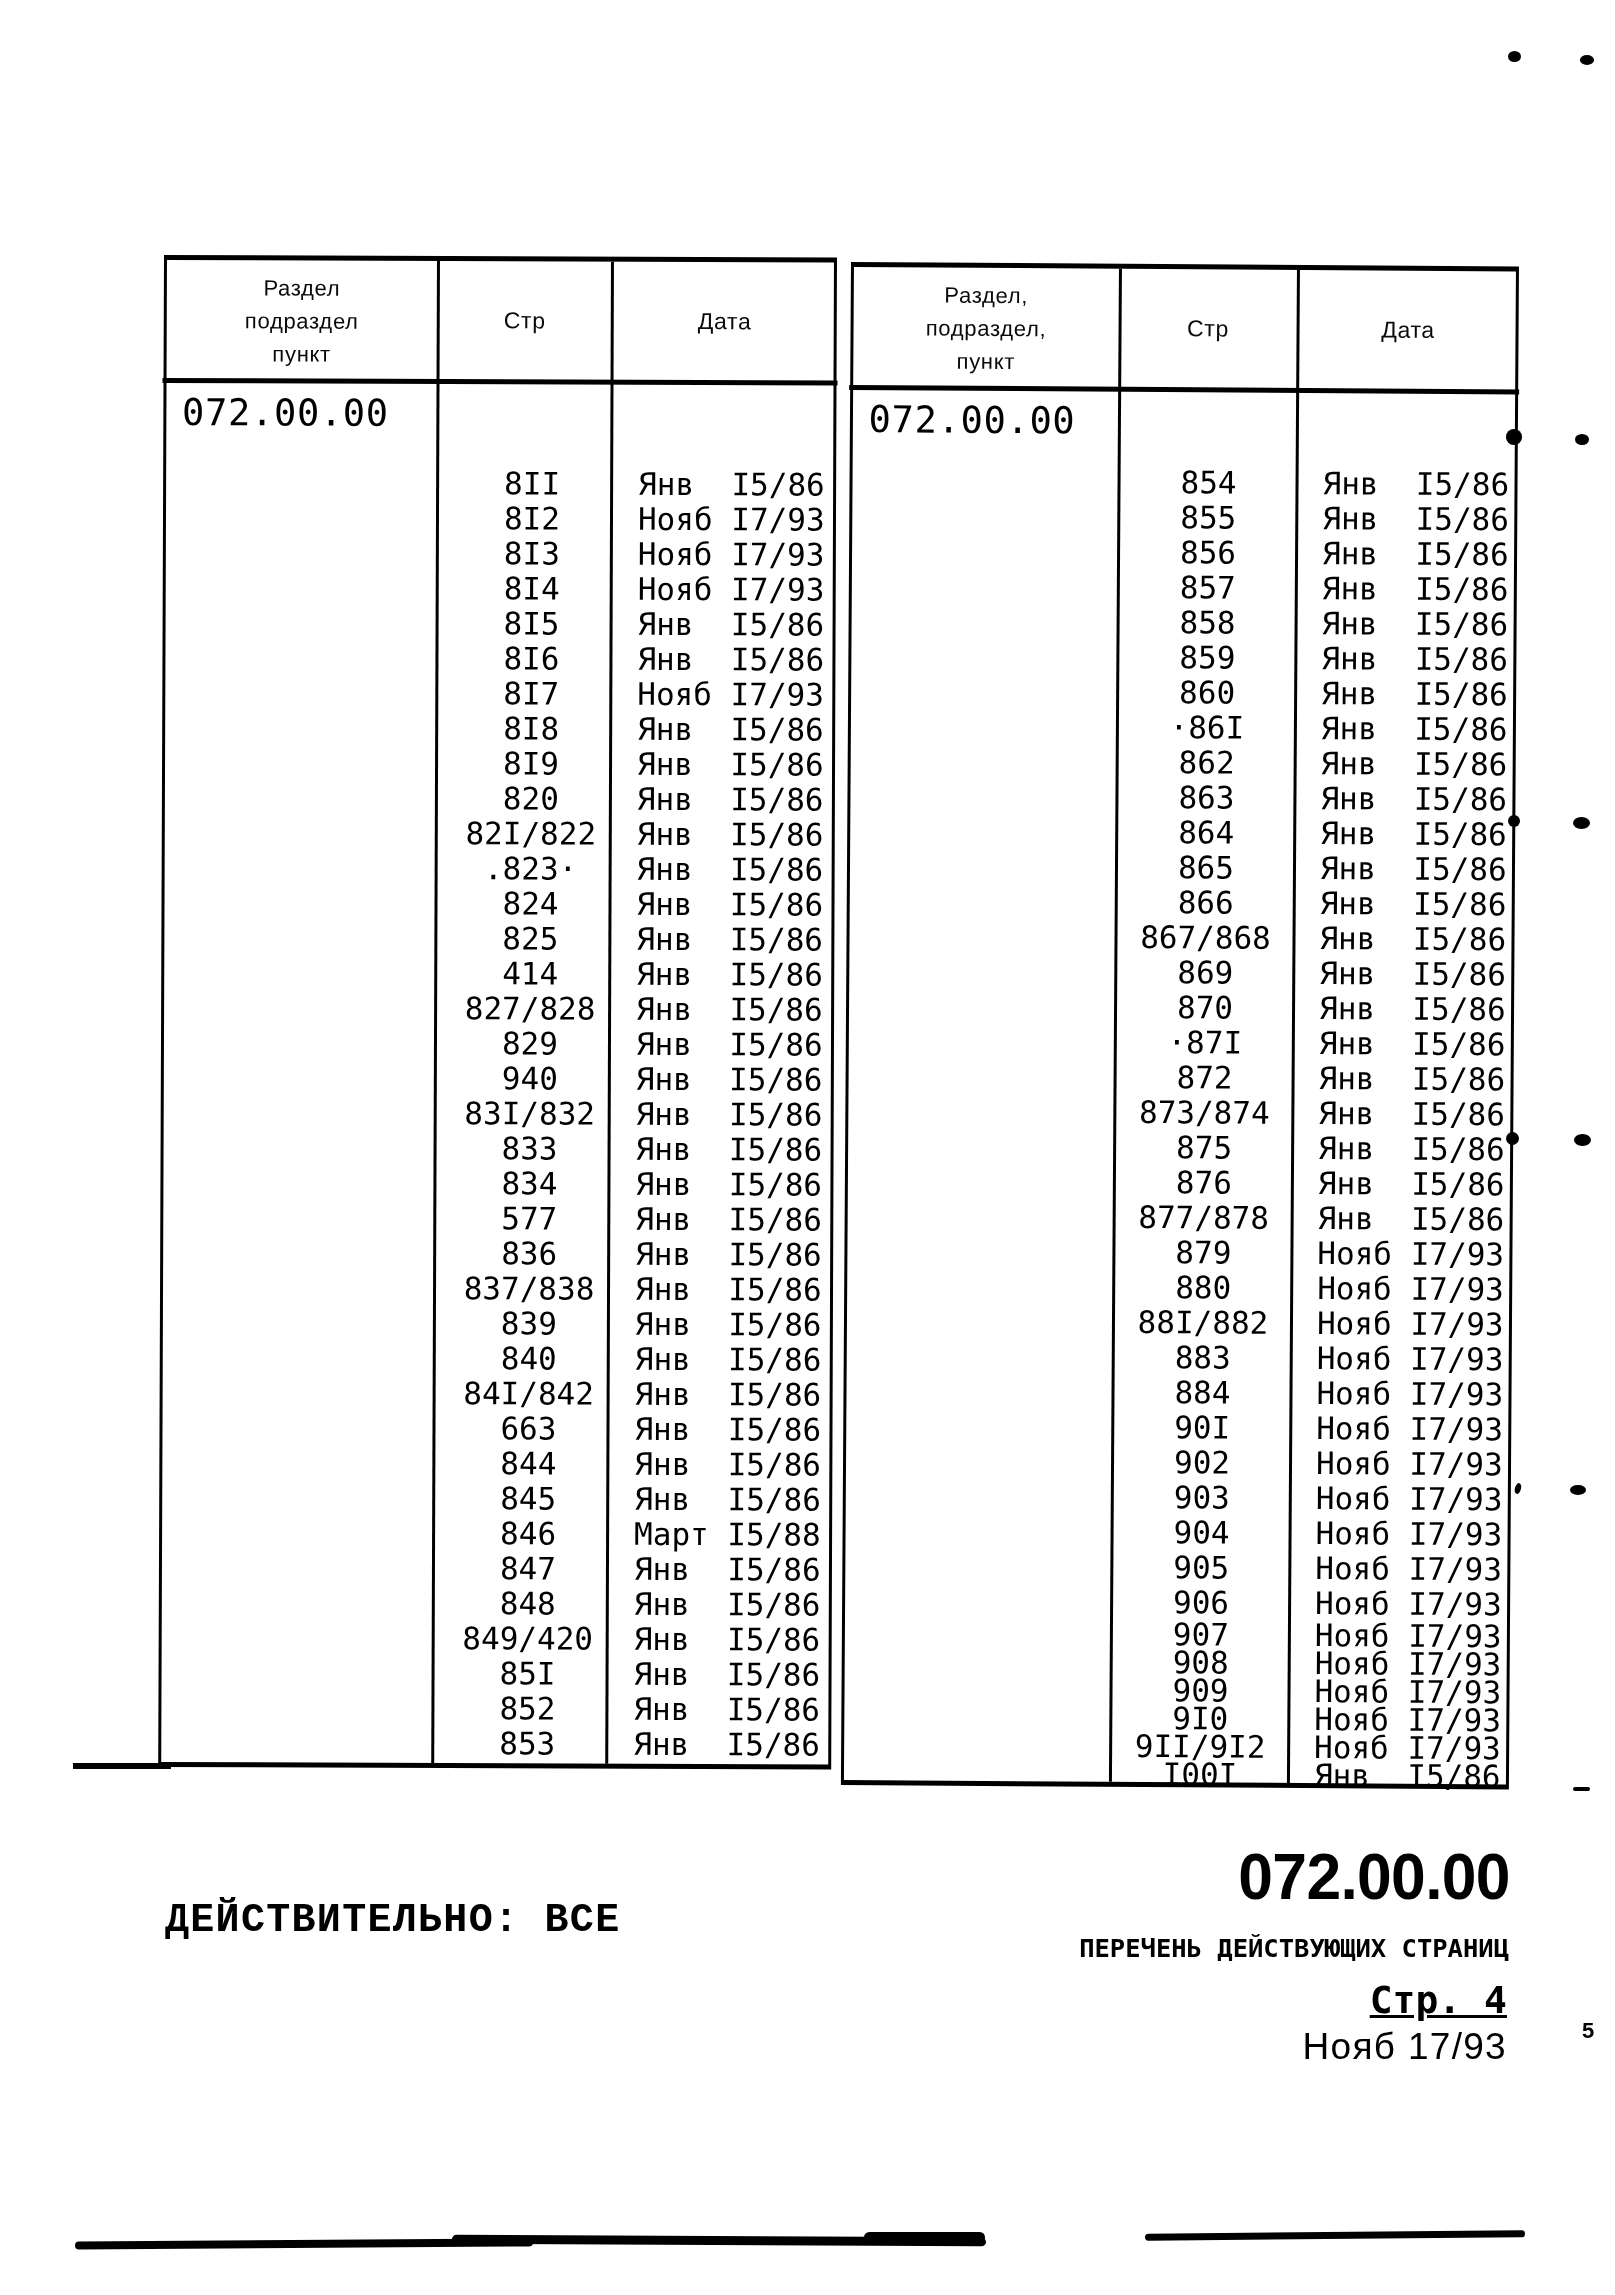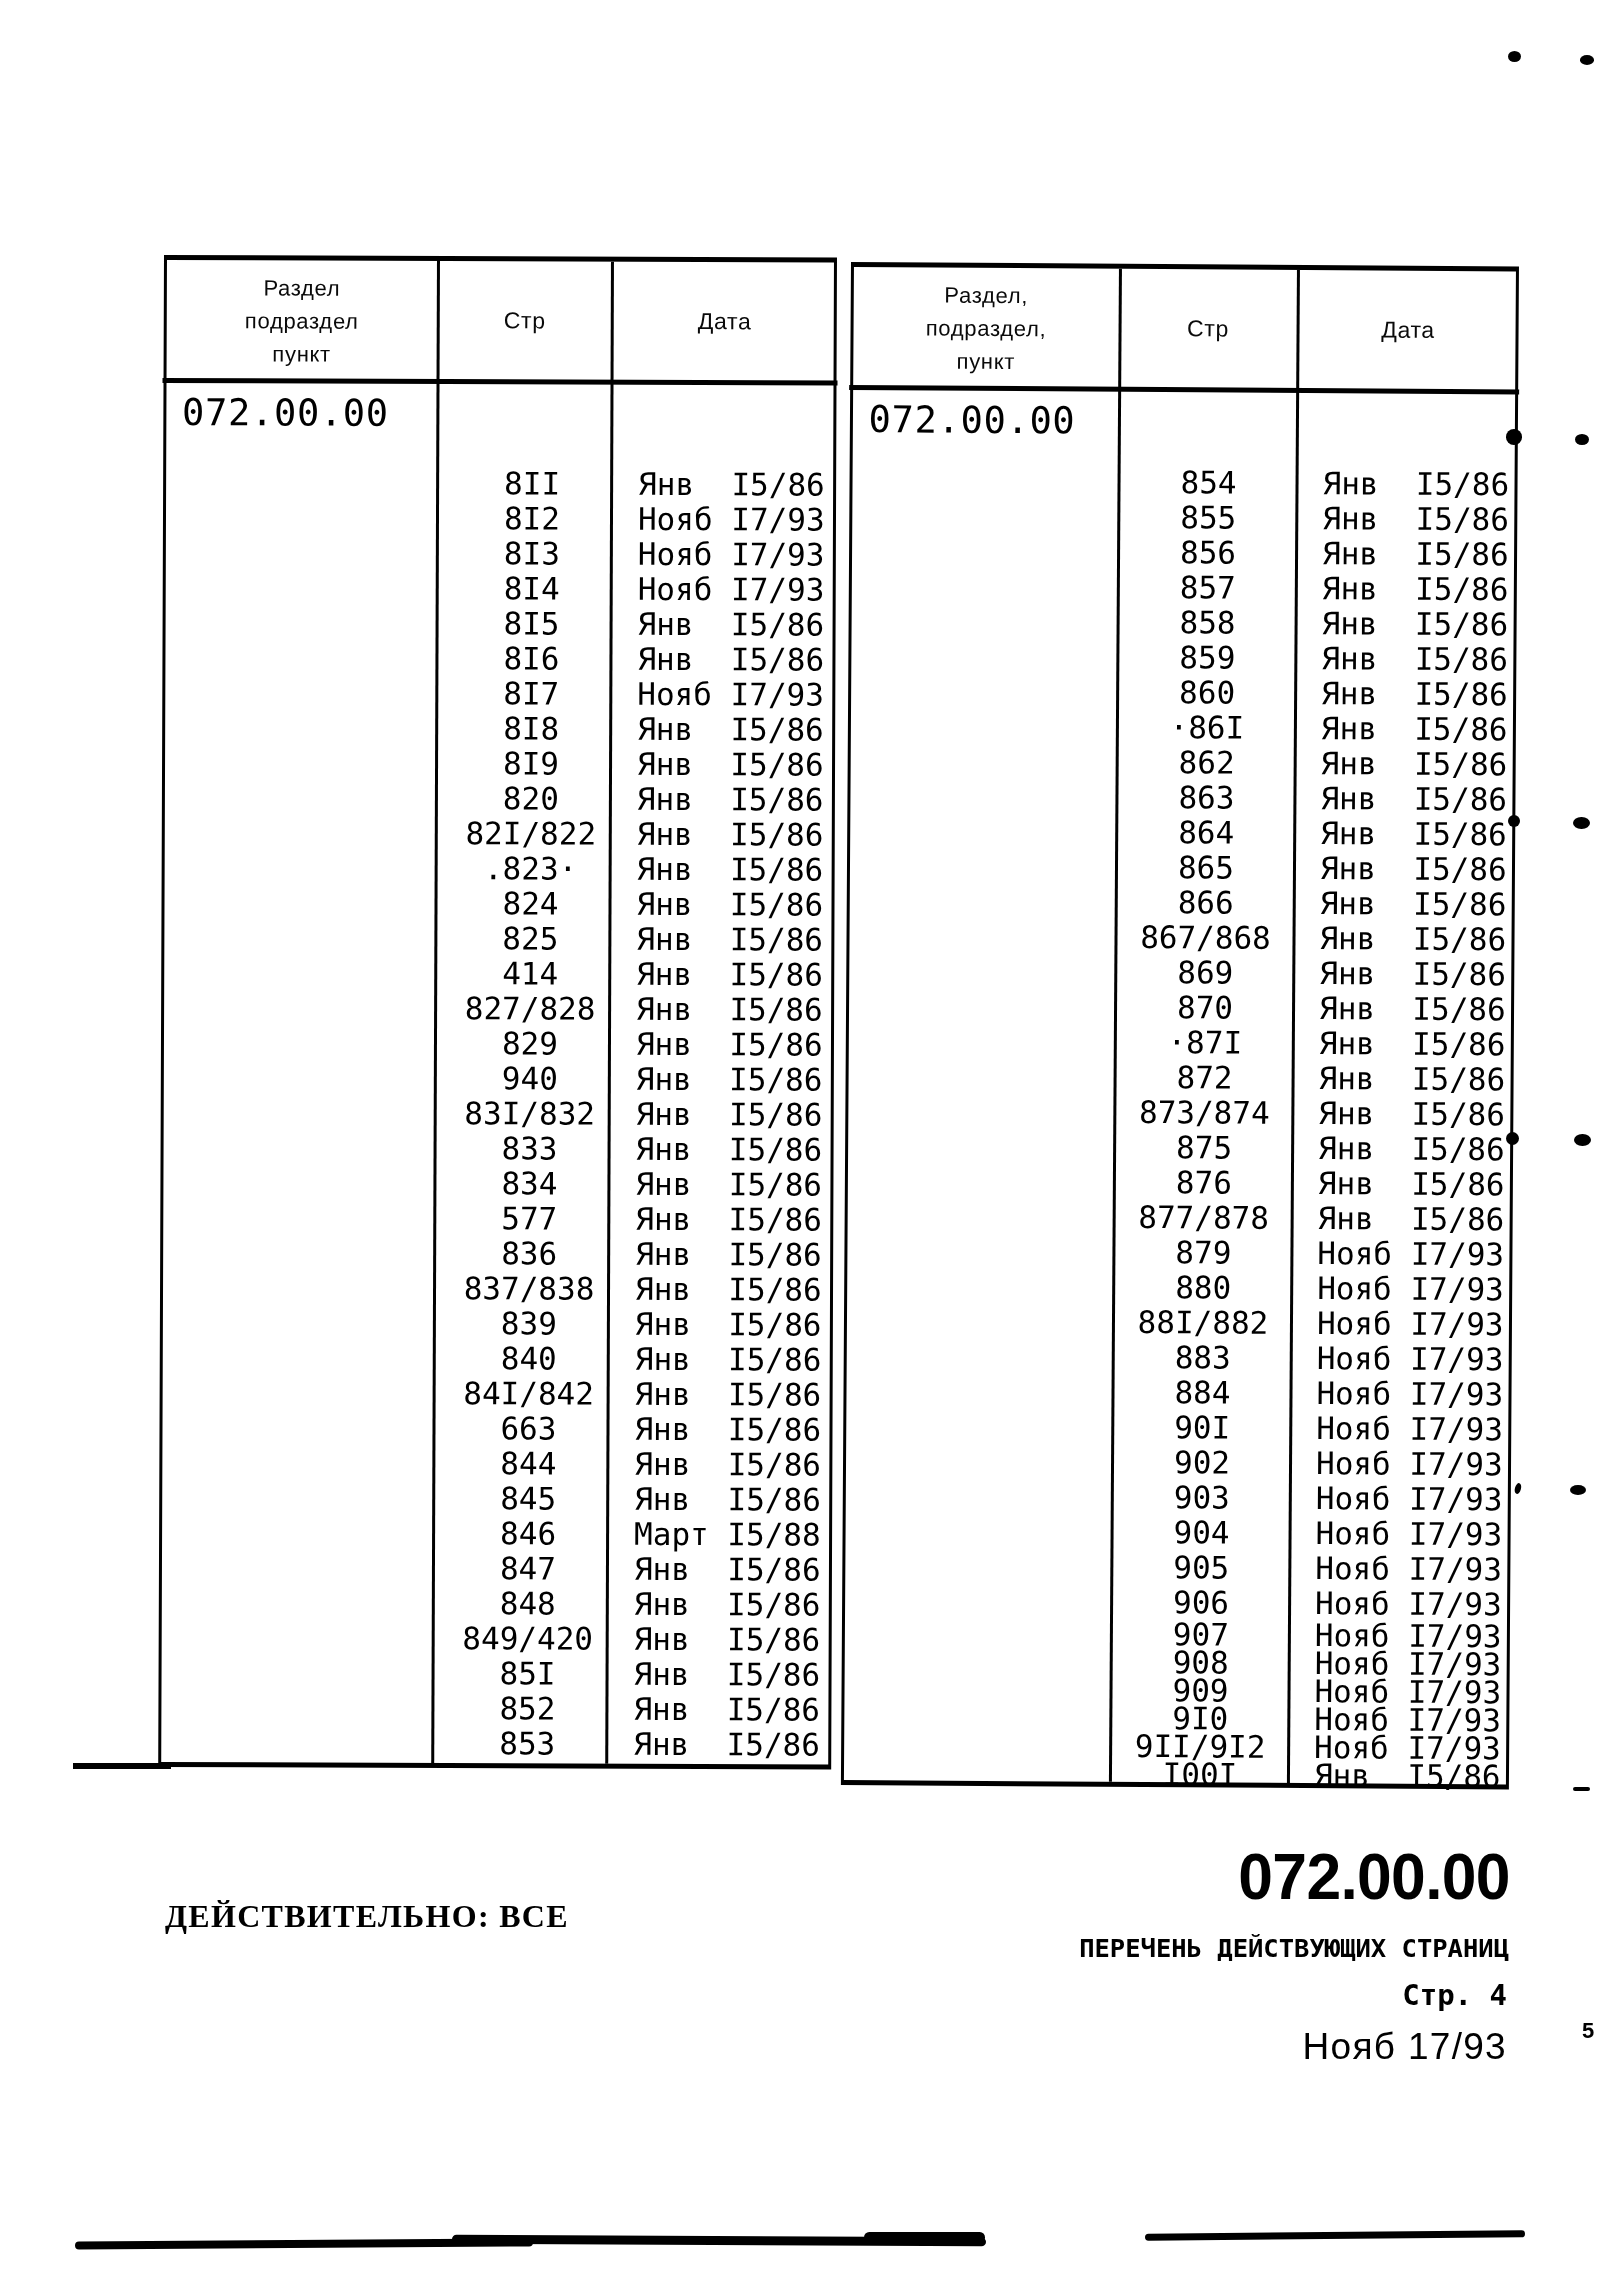--- a/index.html
+++ b/index.html
@@ -61,34 +61,34 @@
   .tbl-left  .trow .dt{left:472px;}
   .tbl-right .trow .pg{left:268px;width:176px;}
   .tbl-right .trow .dt{left:470px;}
 
   
   .ext-line{position:absolute;left:73px;top:1763px;width:98px;height:5.9px;background:#000;}
 
   
   .valid-line{
     position:absolute;left:165px;top:1898px;
-    font-family:Liberation Serif, serif;font-weight:bold;font-size:32px;letter-spacing:1.3px;
+    font-family:Liberation Mono, monospace;font-weight:bold;font-size:40px;letter-spacing:1.3px;
   }
   .big-code{
     position:absolute;right:106px;top:1839px;
     font-family:"Liberation Sans", sans-serif;font-weight:900;font-size:65px;letter-spacing:-0.7px;
     transform:scaleX(0.96);transform-origin:right center;
   }
   .doc-title{
     position:absolute;right:107px;top:1933px;
     font-family:"DejaVu Sans Mono", monospace;font-weight:bold;font-size:25.5px;
   }
   .page-num{
     position:absolute;right:109px;top:1978px;
-    font-family:"DejaVu Sans Mono", monospace;font-weight:bold;font-size:29px;white-space:pre;
+    font-family:"DejaVu Sans Mono", monospace;font-weight:bold;font-size:38px;white-space:pre;text-decoration:underline;
   }
   .issue-date{
     position:absolute;right:109px;top:2026px;
     font-family:"Liberation Sans", sans-serif;font-size:37px;letter-spacing:1.3px;
   }
   .corner-mark{
     position:absolute;left:1582px;top:2018px;
     font-family:"Liberation Sans", sans-serif;font-weight:bold;font-size:22px;
   }
 

